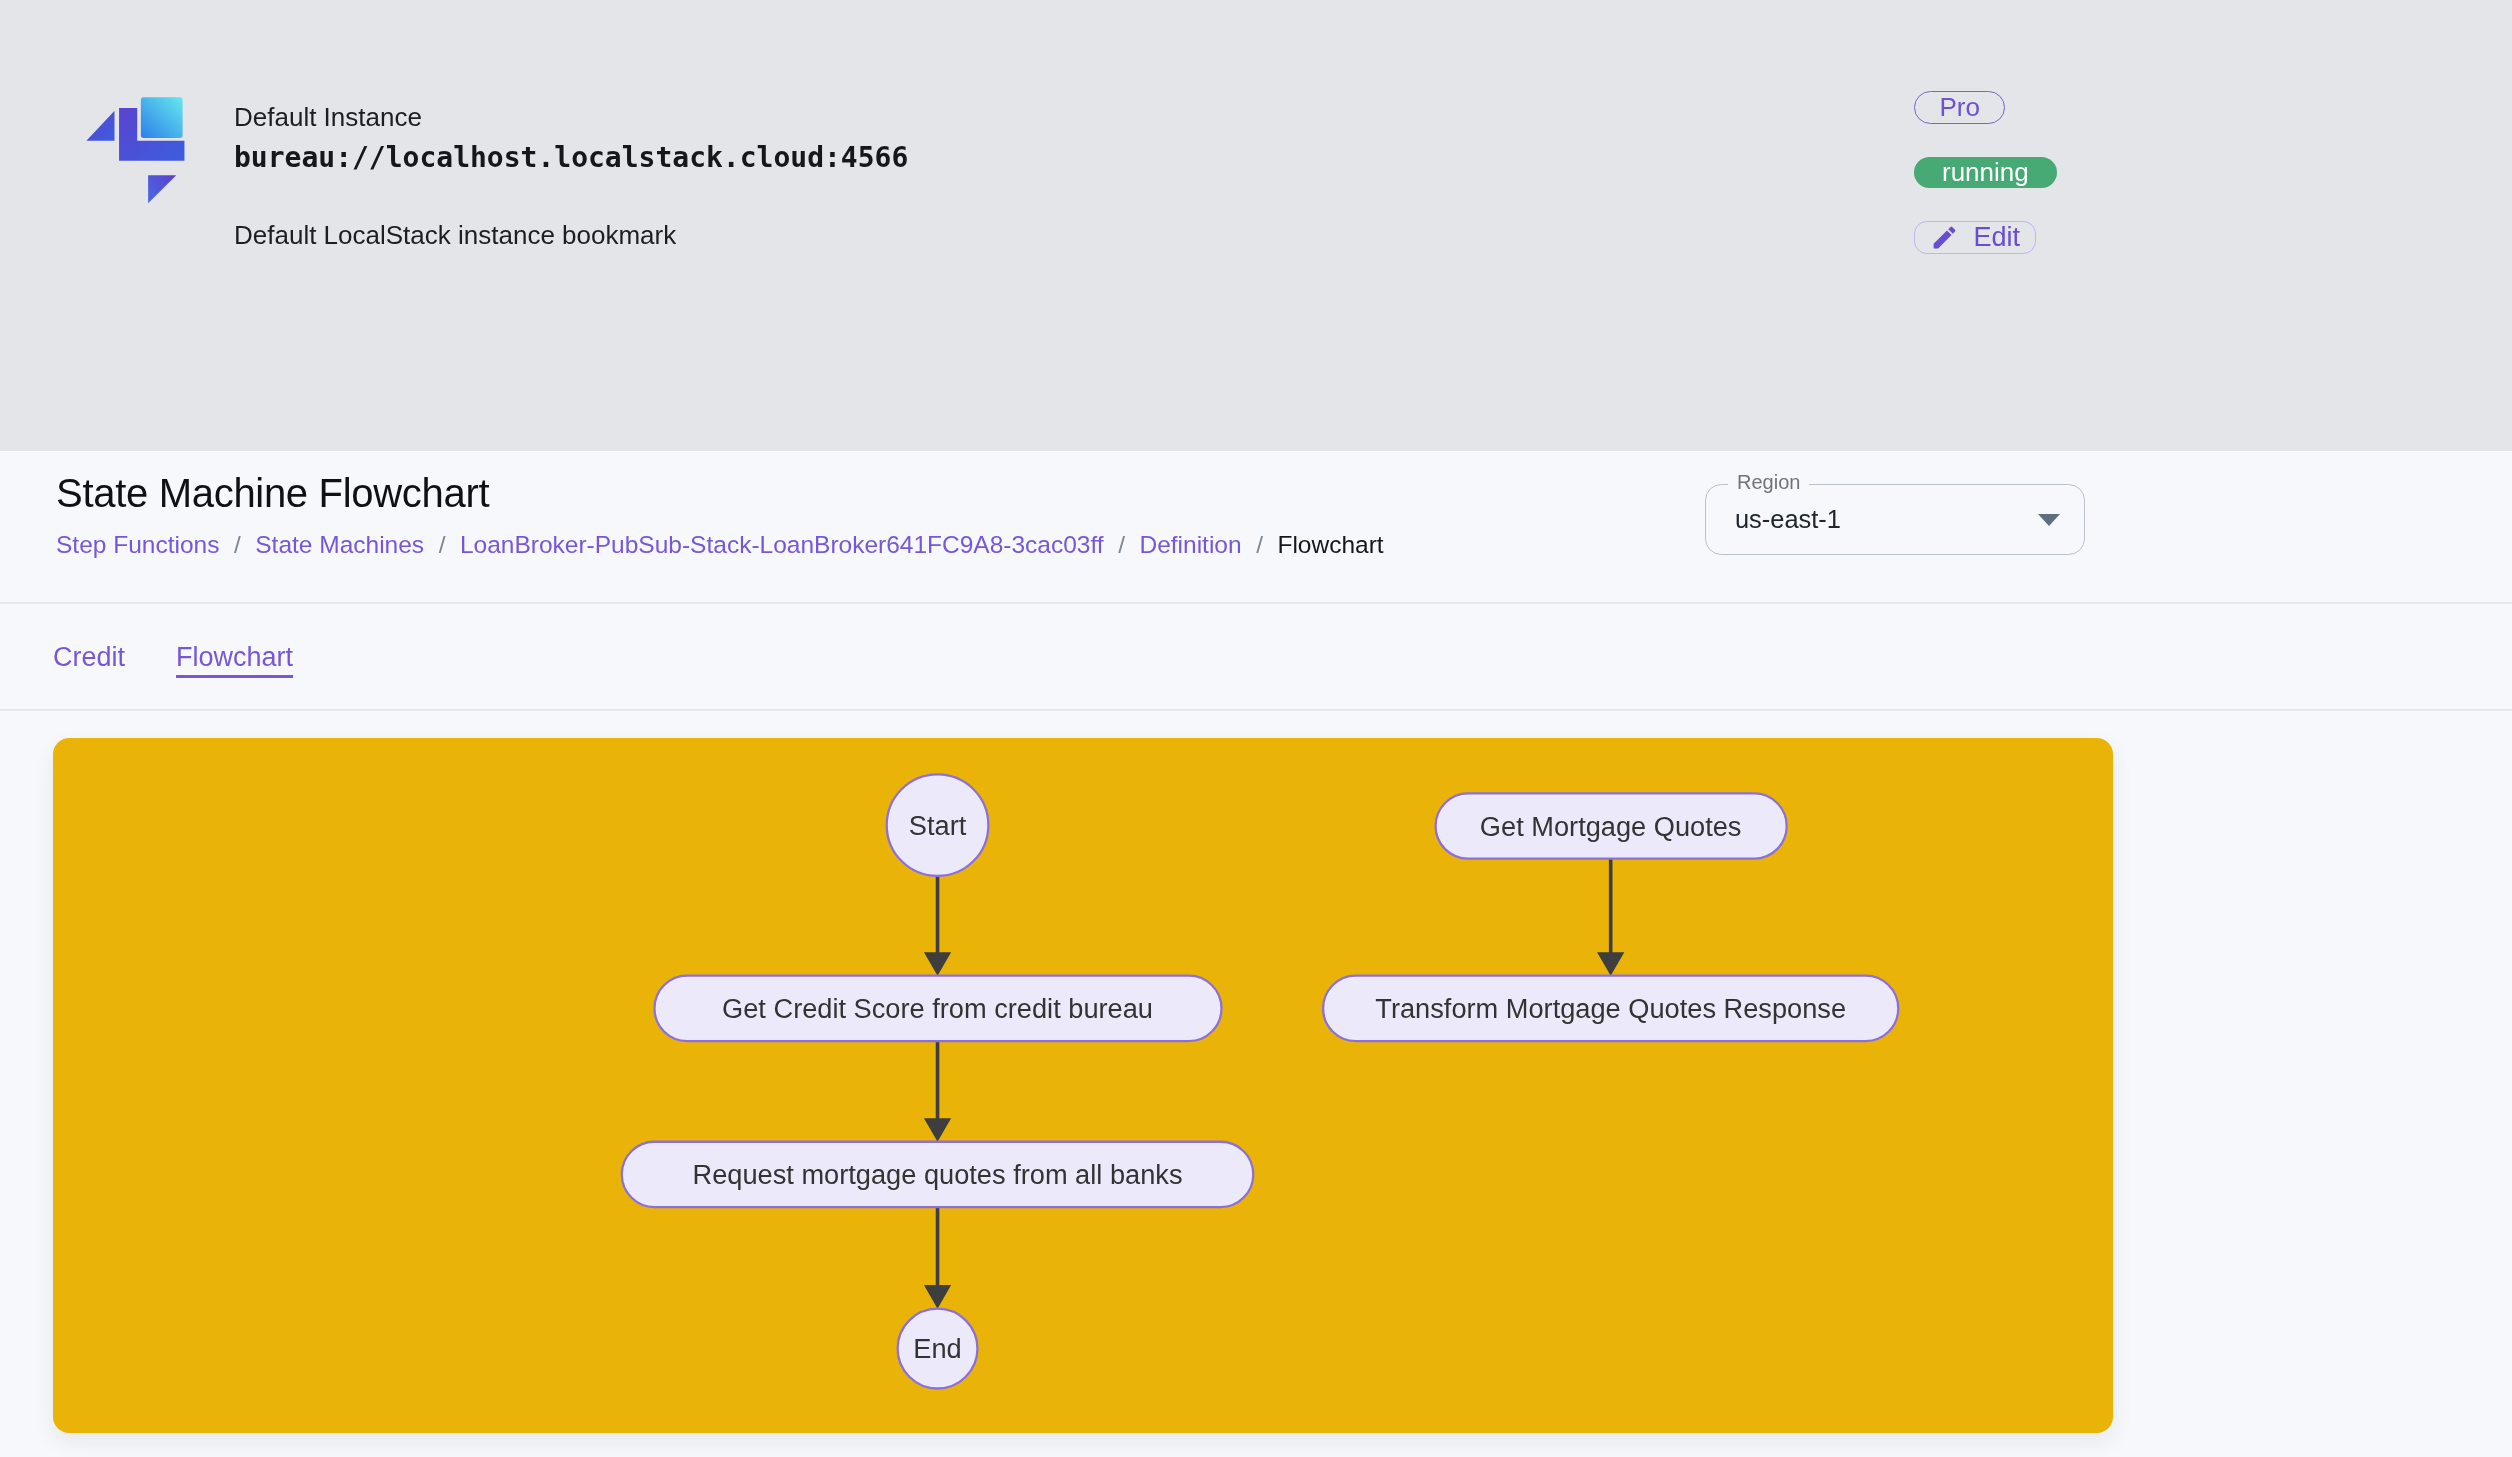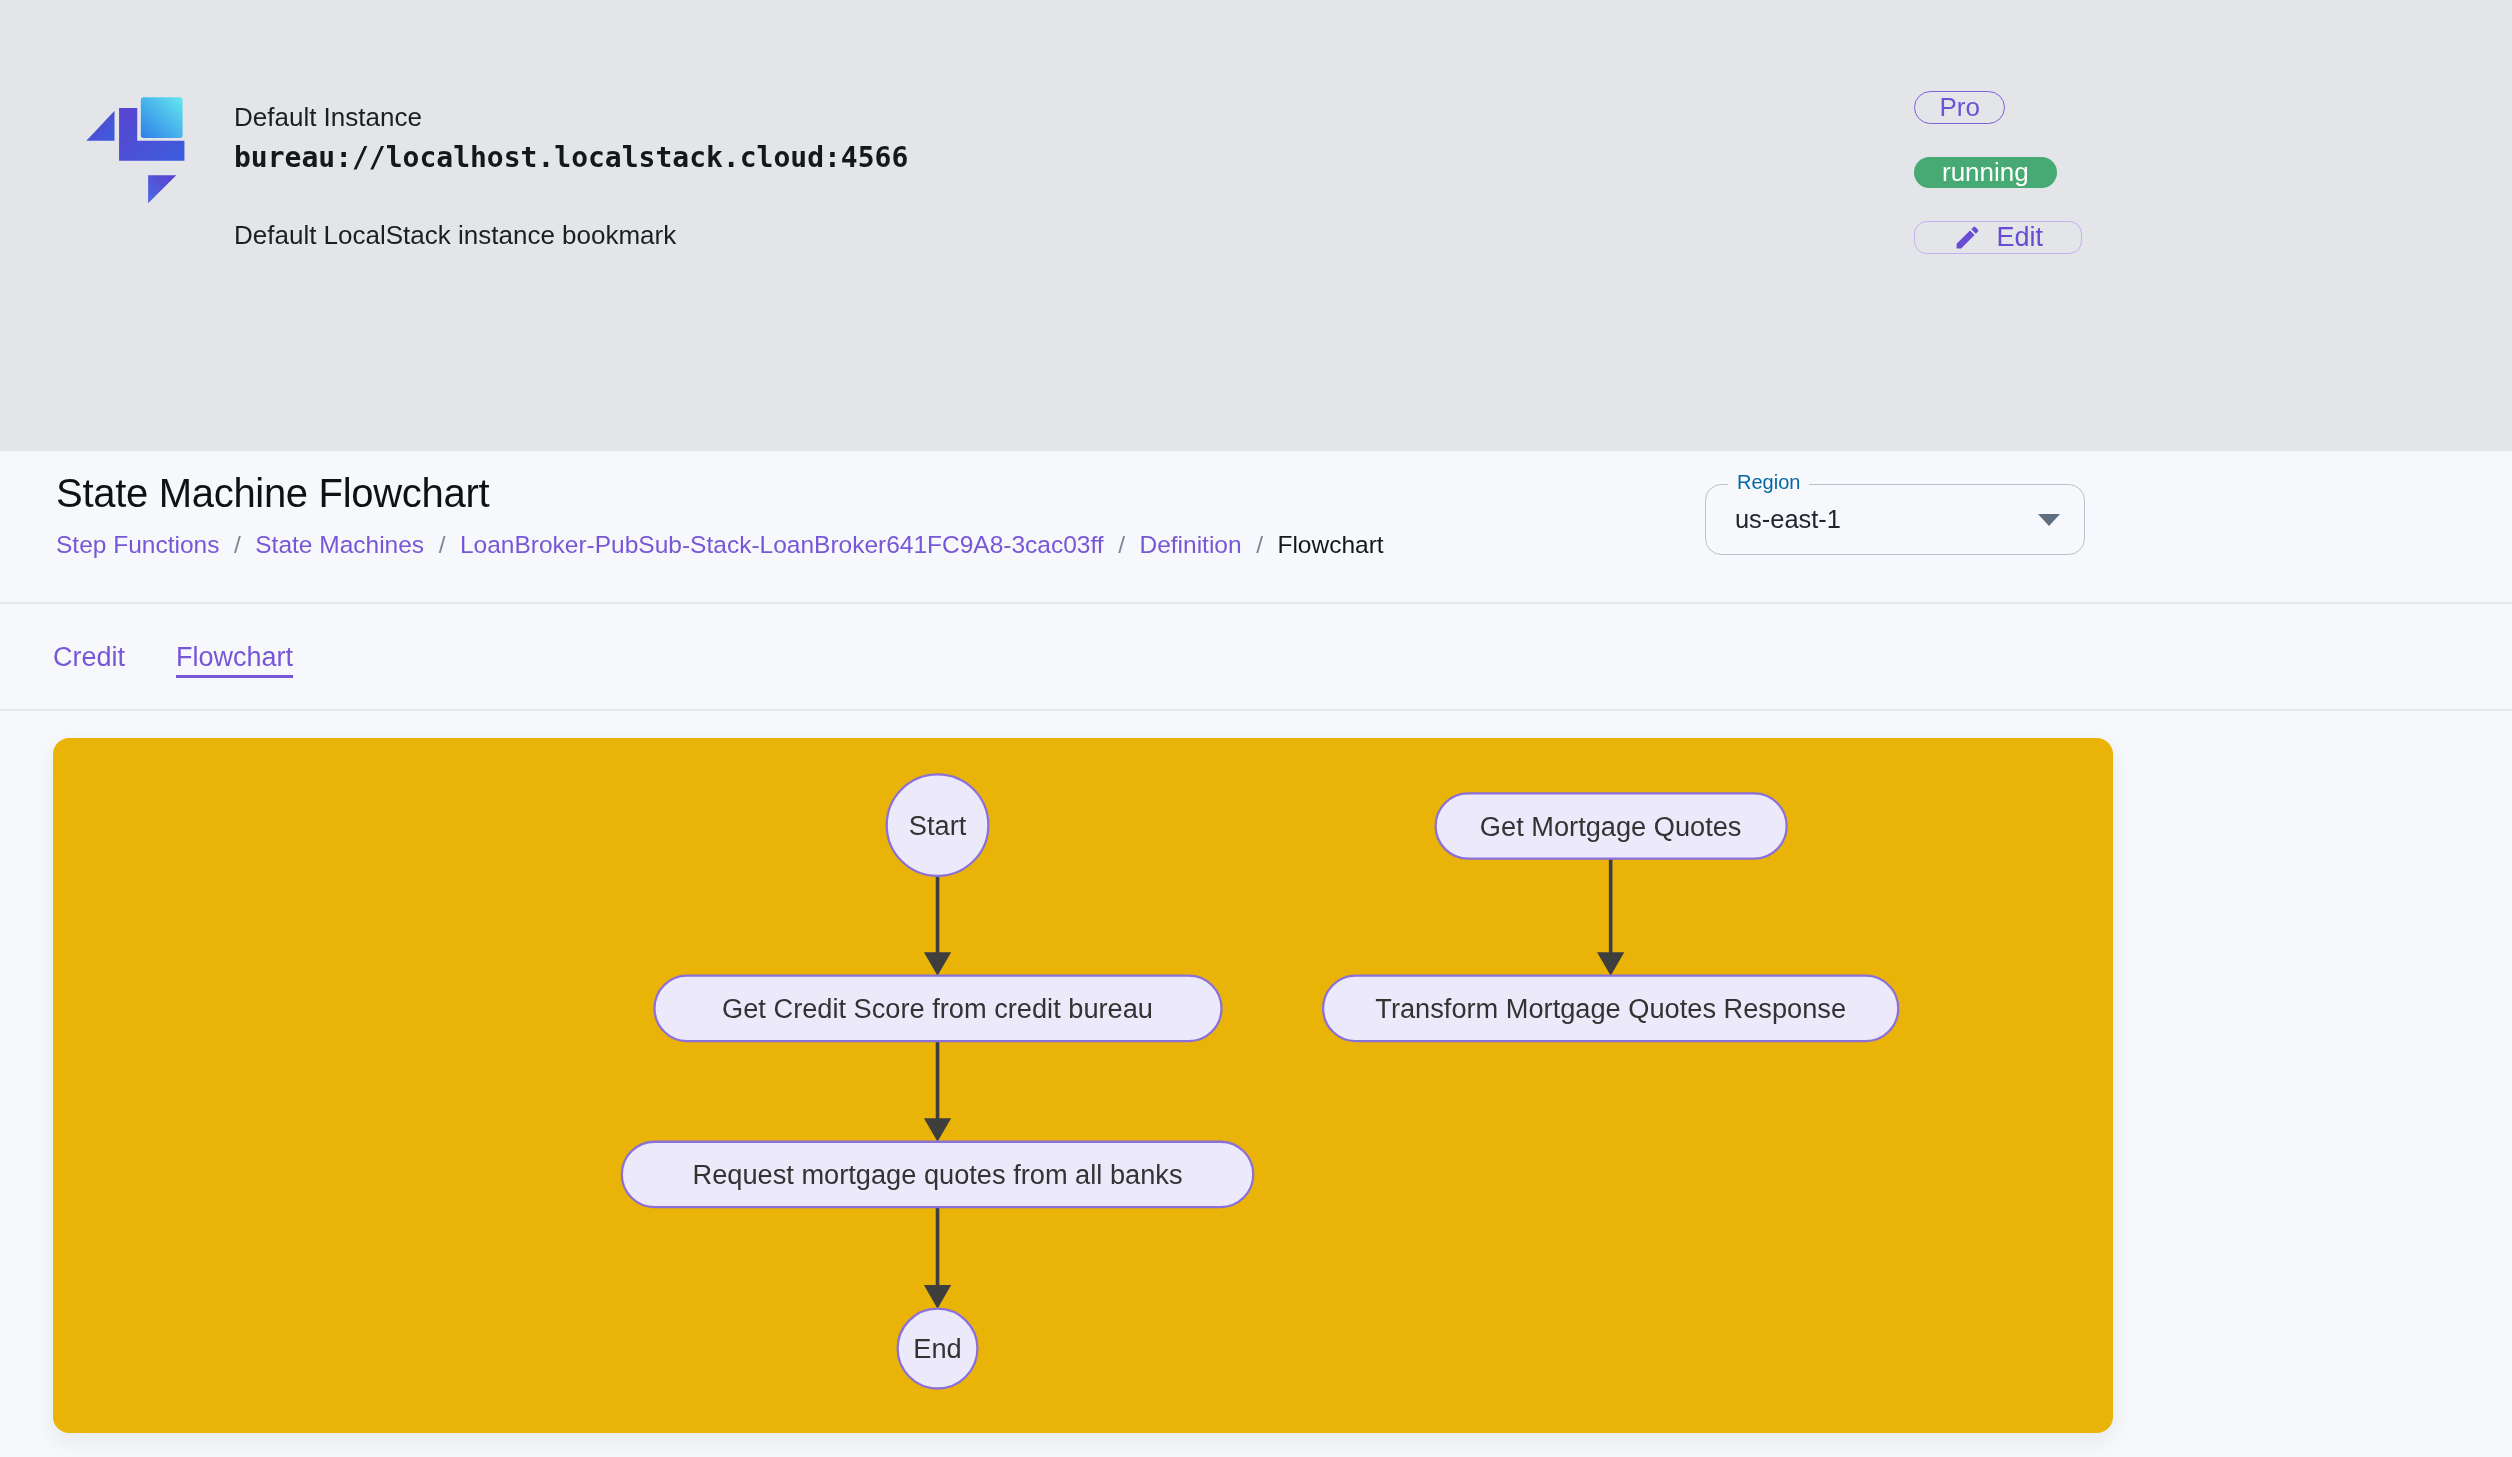--- a/index.html
+++ b/index.html
@@ -18,21 +18,21 @@
   .instance-url  { position:absolute; left:234px; top:141px; font-size:28px; font-weight:700;
                    font-family:"DejaVu Sans Mono", monospace; color:#14171b; }
   .instance-desc { position:absolute; left:234px; top:220px; font-size:26px; color:#1b1e23; }
 
   .top-actions { position:absolute; left:1914px; top:91px; height:78px;
                  display:flex; align-items:flex-start; gap:33px;flex-direction:column; }
   .chip { display:inline-flex; align-items:center; justify-content:center;
           height:58px; border-radius:30px; font-size:26px; }
   .chip-outline { border:1.8px solid #7e5fd8; color:#6f51d4; padding:0 24.5px; background:transparent; }
   .chip-green   { background:#47a974; color:#ffffff; padding:0 28px; }
-  .edit-btn { display:inline-flex; align-items:center; gap:14.5px; height:71px; padding:0 38px;
+  .edit-btn { display:inline-flex; align-items:center; gap:14.5px; height:71px; padding:0 15px;
               border:1.8px solid #c3b3f2; border-radius:12.7px; background:transparent;
               color:#6a4bd4; font-size:27px; font-family:inherit; cursor:pointer; }
   .edit-btn svg { width:29px; height:29px; }
 
   
   .tabs { position:absolute; left:82px; top:352px; height:99px; display:flex; gap:13.6px; }
   .tab { display:flex; align-items:center; justify-content:center; padding:0 26px;
          background:#f1f4f8; color:#7857d6; font-size:27px;
          border-radius:12.7px 12.7px 0 0; cursor:pointer; white-space:nowrap; }
   .tab.active { background:#f6f8fb; }
@@ -45,21 +45,21 @@
   .breadcrumb { position:absolute; left:56px; top:531px; display:flex; align-items:flex-start; gap:14.5px;
                 font-size:24.5px; white-space:nowrap; }
   .crumb-link { color:#7857d6; cursor:pointer; }
   .crumb-sep  { color:#7d8894; }
   .crumb-current { color:#14171b; }
 
   .field { position:absolute; border:1.8px solid #b9c1cc; border-radius:16.3px; background:transparent; }
   .field-region  { left:1705px; top:484px; width:380px; height:71px; cursor:pointer; }
   .field-account { left:2125px; top:484px; width:341px; height:69px; }
   .field-label { position:absolute; top:-13.6px; left:22px; background:#f6f8fb; padding:0 9px;
-                 font-size:20px; color:#0369a1; line-height:23.6px; }
+                 font-size:20px; color:#737373; line-height:23.6px; }
   .field-value { position:absolute; left:29px; top:0; height:100%; display:flex; align-items:center;
                  font-size:25.4px; color:#20262e; }
   .select-caret { position:absolute; right:23.6px; top:50%; margin-top:-5.4px; width:0; height:0;
                   border-left:11px solid transparent; border-right:11px solid transparent;
                   border-top:12.7px solid #5f6f80; }
 
   .divider { position:absolute; left:0; width:2512px; height:1.8px; background:#e3e8ed; }
   .divider-1 { top:602px; }
   .divider-2 { top:709px; }
 

